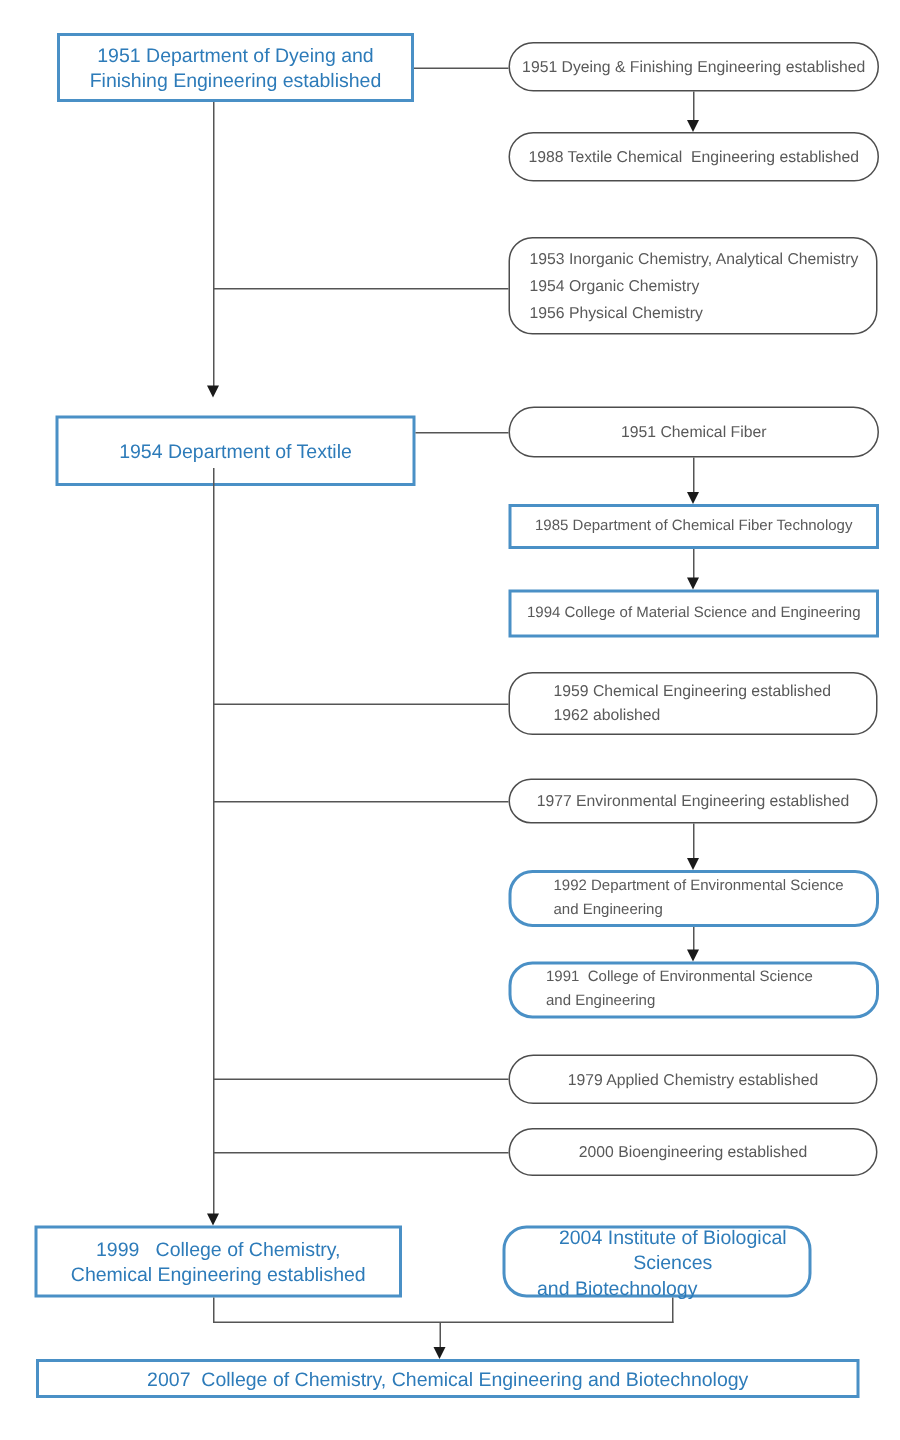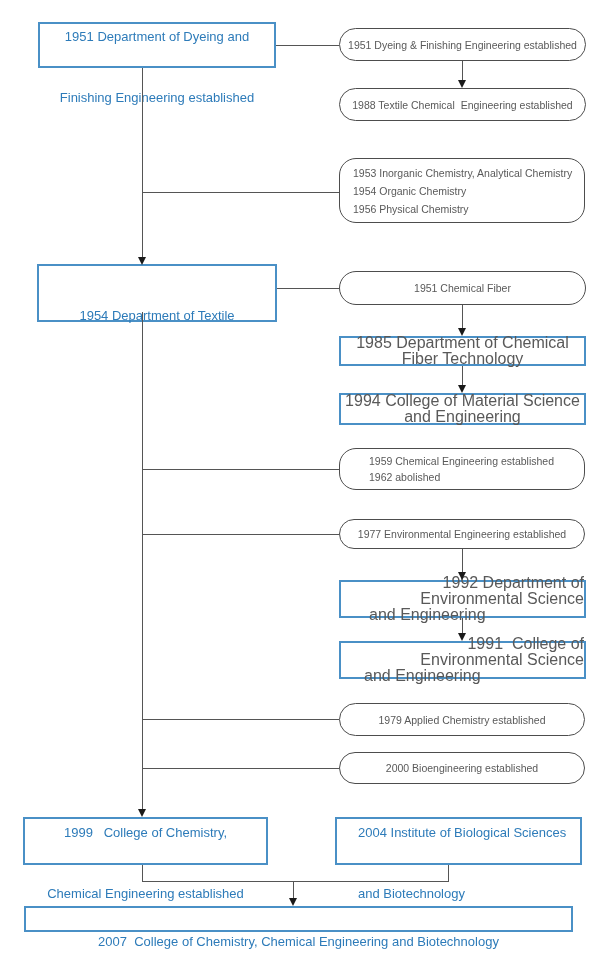--- a/index.html
+++ b/index.html
@@ -34,37 +34,38 @@
     display: block;
     white-space: pre-wrap;
     line-height: 16px;
   }
   
   .node.main {
     border: 2px solid var(--blue-border);
     color: var(--blue-text);
     font-size: 13px;
   }
-  .node.main span { line-height: 17px; margin-top: 44px; }
+  .node.main span { line-height: 17px; }
   
   .node.pill {
     border: 1.5px solid var(--gray-border);
     border-radius: 17px;
     color: var(--gray-text);
     font-size: 10.5px;
   }
   
   .node.sub {
     border: 2px solid var(--blue-border);
     color: var(--gray-text);
-    font-size: 16px;
+    font-size: 10px;
   }
   .node.left-text {
     align-items: flex-start;
-    text-align: right;
+    text-align: center;
+    border-radius: 16px;
   }
   .node.lh18 span { line-height: 18px; }
   .hline, .vline { position: absolute; background: var(--line); }
   .hline { height: 1px; }
   .vline { width: 1px; }
   .arrowhead {
     position: absolute;
     width: 0; height: 0;
     border-left: 4.5px solid transparent;
     border-right: 4.5px solid transparent;
@@ -74,30 +75,30 @@
 </head>
 <body>
 
 <div class="canvas">
 
   <div class="node main" style="left:38px;top:22px;width:238px;height:46px">
     <span>1951 Department of Dyeing and</span>
     <span>Finishing Engineering established</span>
   </div>
 
-  <div class="node main" style="left:37px;top:264px;width:240px;height:58px">
+  <div class="node main" style="left:37px;top:277px;width:240px;height:47px">
     <span>1954 Department of Textile</span>
   </div>
 
   <div class="node main" style="left:23px;top:817px;width:245px;height:48px">
     <span>1999   College of Chemistry,</span>
     <span>Chemical Engineering established</span>
   </div>
 
-  <div class="node main left-text" style="left:335px;top:817px;width:247px;height:48px;padding-left:21px">
+  <div class="node main left-text" style="left:335px;top:817px;width:206px;height:48px;padding-left:21px">
     <span>2004 Institute of Biological Sciences</span>
     <span>and Biotechnology</span>
   </div>
 
   <div class="node main" style="left:24px;top:906px;width:549px;height:26px">
     <span>2007  College of Chemistry, Chemical Engineering and Biotechnology</span>
   </div>
 
   <div class="node pill" style="left:339px;top:28px;width:247px;height:33px">
     <span>1951 Dyeing &amp; Finishing Engineering established</span>

